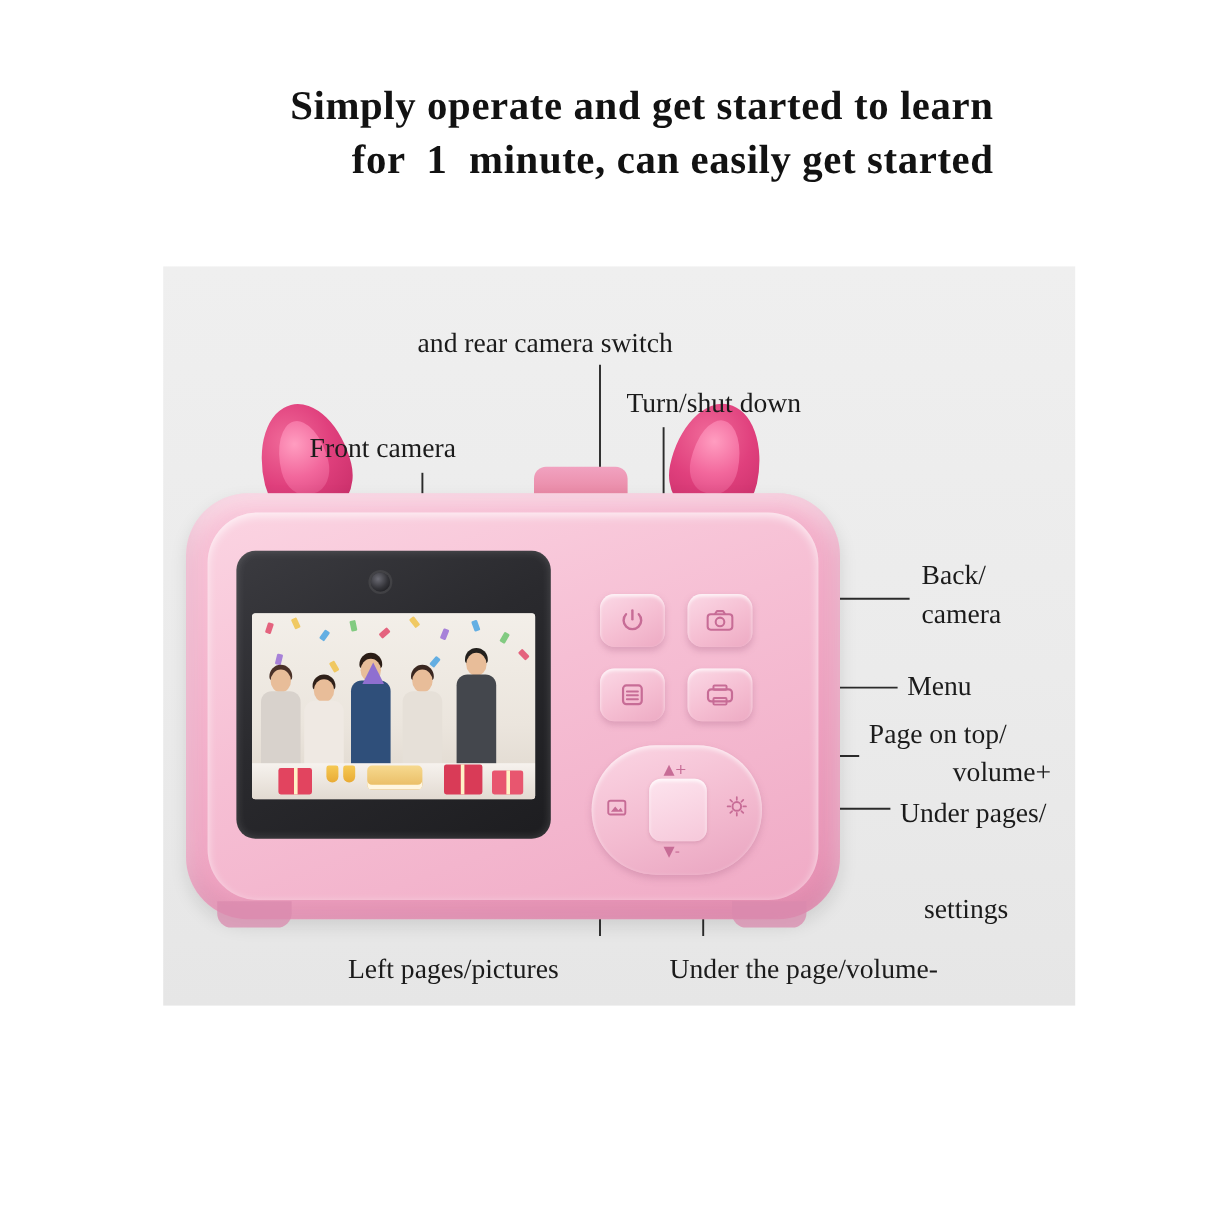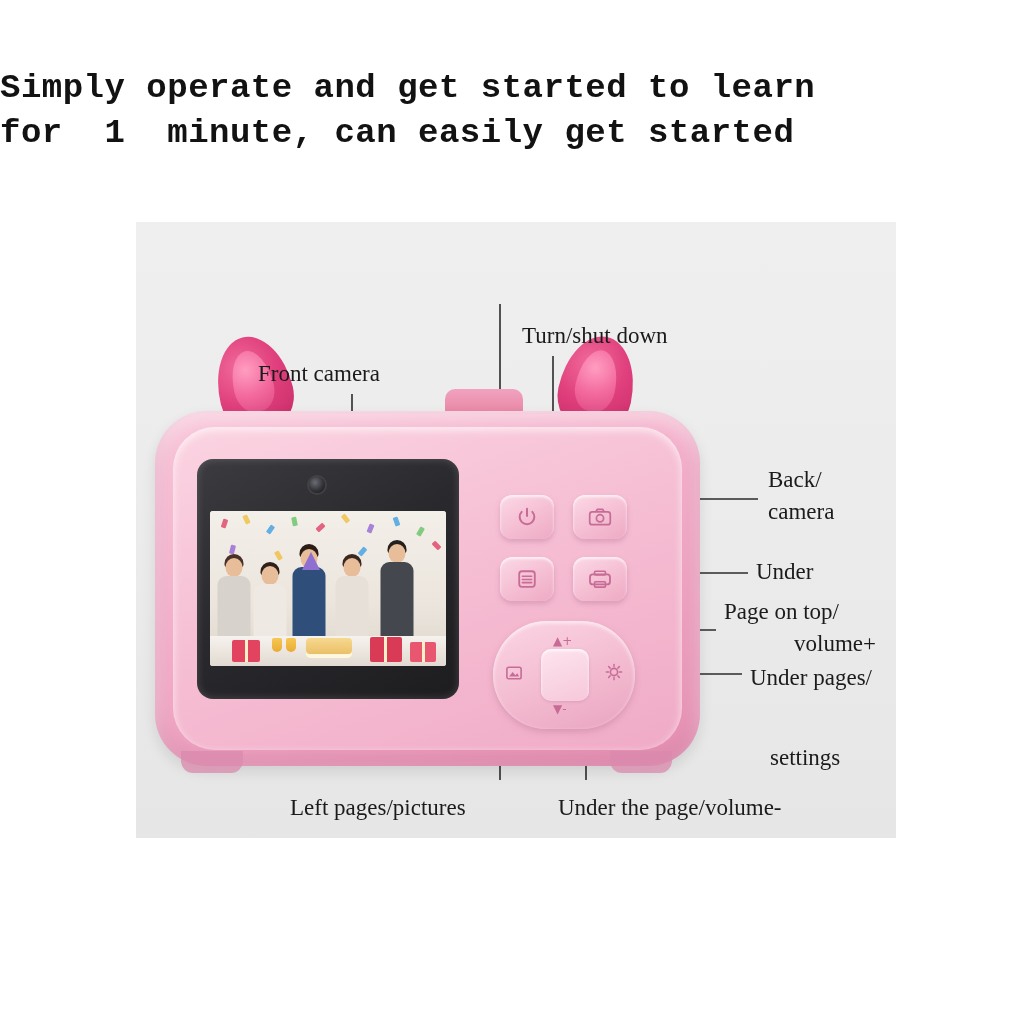--- a/index.html
+++ b/index.html
@@ -14,22 +14,22 @@
     position: relative;
     overflow: hidden;
   }
 
   
   #headline {
     position: absolute;
     left: 0;
     top: 66px;
     width: 828px;
-    text-align: left;
-    font-family: Liberation Mono, monospace;
+    text-align: right;
+    font-family: Liberation Serif, serif;
     font-weight: bold;
     color: #121212;
     letter-spacing: 0.5px;
   }
   #headline .line {
     display: block;
     font-size: 34px;
     line-height: 45px;
     white-space: pre;
   }
@@ -478,29 +478,30 @@
           </svg>
         </div>
         <div id="dpad-center"></div>
       </div>
 
       <div id="foot-left"></div>
       <div id="foot-right"></div>
     </div>
   </div>
 
+  <div class="callout" style="left:348px; top:74px;">and rear camera switch</div>
 
   <div class="callout" style="left:522px; top:124px;">Turn/shut down</div>
 
   <div class="callout" style="left:258px; top:162px;">Front camera</div>
 
   <div class="callout" style="left:768px; top:268px;">Back/</div>
   <div class="callout" style="left:768px; top:300px;">camera</div>
 
-  <div class="callout" style="left:756px; top:360px;">Under</div>
+  <div class="callout" style="left:756px; top:360px;">Menu</div>
 
   <div class="callout" style="left:724px; top:400px;">Page on top/</div>
   <div class="callout" style="left:794px; top:432px;">volume+</div>
 
   <div class="callout" style="left:750px; top:466px;">Under pages/</div>
   <div class="callout" style="left:770px; top:498px;margin-top:48px;">settings</div>
 
   <div class="callout" style="left:290px; top:596px;">Left pages/pictures</div>
 
   <div class="callout" style="left:558px; top:596px;">Under the page/volume-</div>

